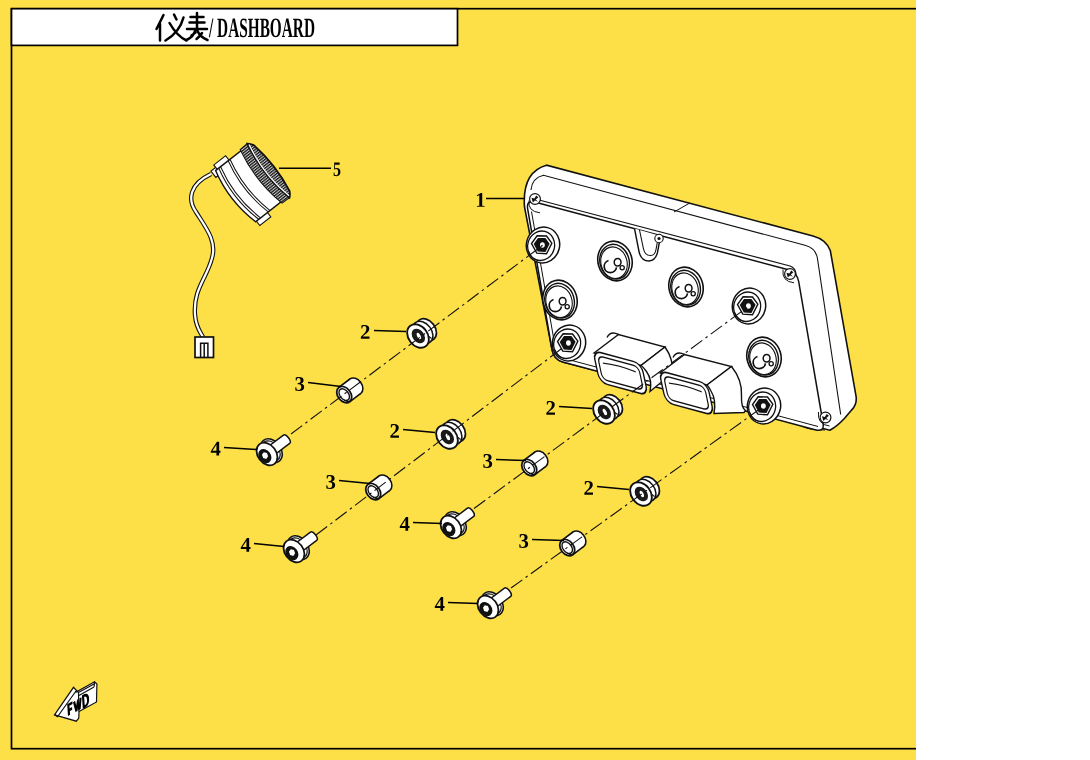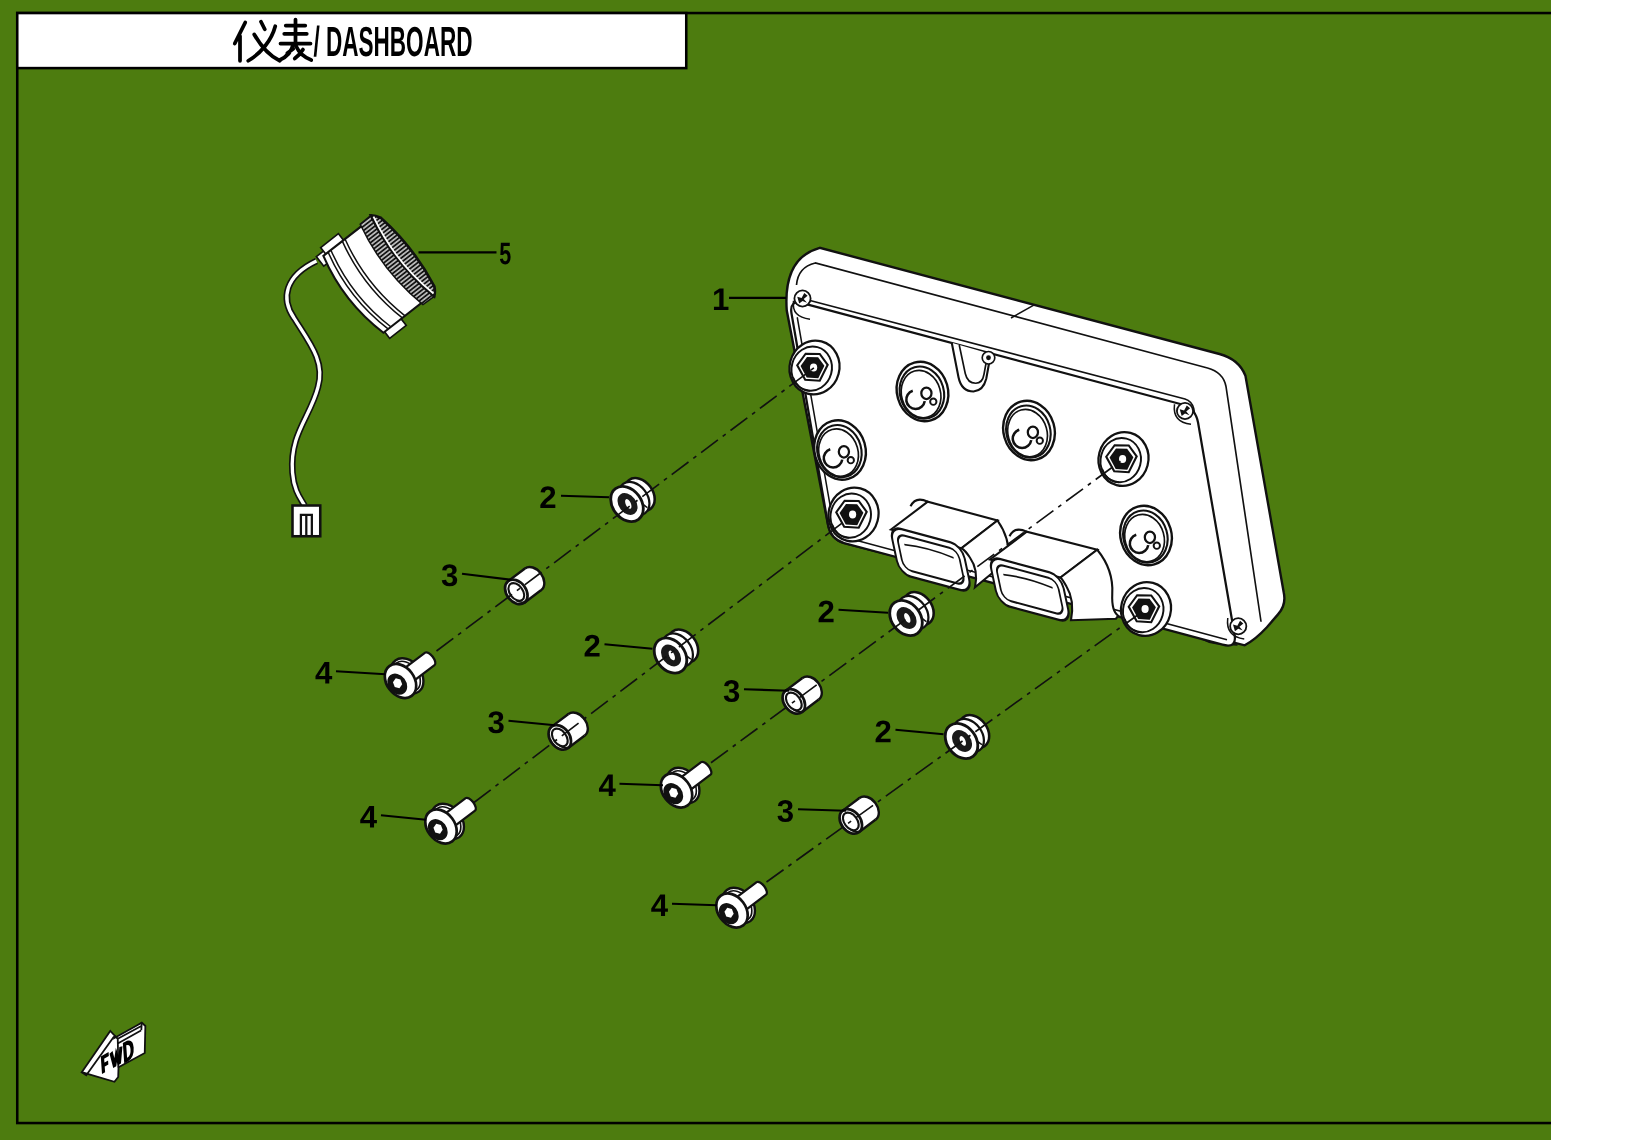--- a/index.html
+++ b/index.html
@@ -1,17 +1,17 @@
 <!DOCTYPE html>
 <html><head>
 <meta charset="utf-8">
 <style>
 html,body{margin:0;padding:0;background:#ffffff;}
-#page{position:relative;width:1034px;height:760px;background:#4d7c0f;overflow:hidden;
-font-family:Liberation Sans, sans-serif;}
+#page{position:relative;width:916px;height:760px;background:#fde047;overflow:hidden;
+font-family:Liberation Serif, serif;}
 svg{position:absolute;left:0;top:0;}
 text{text-rendering:geometricPrecision;-webkit-font-smoothing:antialiased;}
 </style>
 </head>
 <body>
 <div id="page">
 <svg width="1090" height="760" viewBox="0 0 1090 760" fill="none" stroke="none">
 <defs>
 
 <g id="screw">

